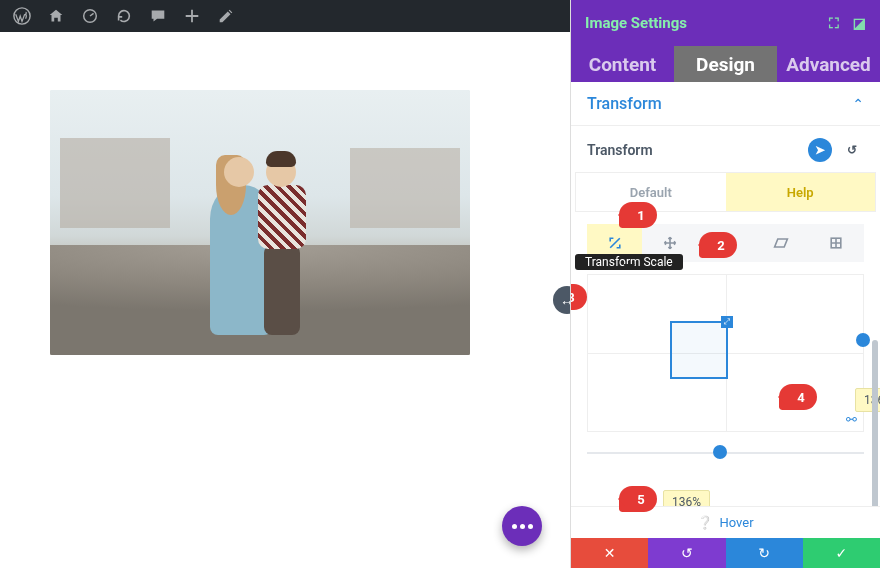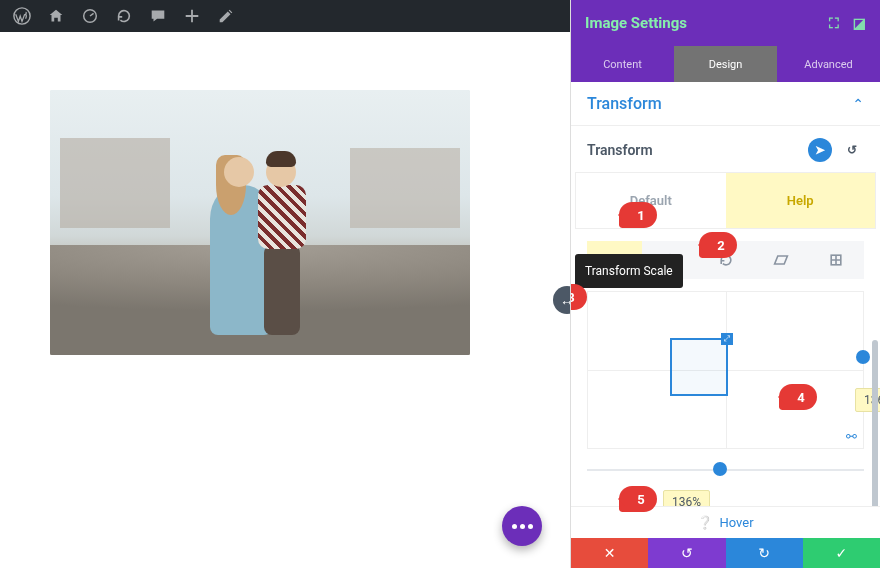--- a/index.html
+++ b/index.html
@@ -24,35 +24,35 @@
 .canvas .img .man .shirt{position:absolute;bottom:86px;left:0;width:48px;height:64px;background:repeating-linear-gradient(45deg,#7a2d2d 0 4px,#e8e3dc 4px 8px);border-radius:10px}
 .canvas .img .man .head{position:absolute;bottom:148px;left:8px;width:30px;height:30px;background:#e6c8a6;border-radius:50%}
 .canvas .img .man .hair{position:absolute;bottom:168px;left:8px;width:30px;height:16px;background:#4b372b;border-radius:14px 14px 6px 6px}
 .fab{position:absolute;left:502px;bottom:22px;width:40px;height:40px;background:#6c2eb9;border-radius:50%;display:flex;align-items:center;justify-content:center;gap:3px;box-shadow:0 4px 10px rgba(0,0,0,.3)}
 .fab span{width:5px;height:5px;background:#fff;border-radius:50%}
 .drag-handle{position:absolute;left:553px;top:286px;width:28px;height:28px;background:#4c5866;border-radius:50%;color:#fff;display:flex;align-items:center;justify-content:center;font-size:14px}
 .panel{position:absolute;right:0;top:0;width:310px;height:568px;display:flex;flex-direction:column;border-left:1px solid #ddd}
 .panel-header{background:#6c2eb9;color:#86efac;height:46px;display:flex;align-items:center;padding:8px 14px;font-size:15px;font-weight:700}
 .panel-header .hicons{margin-left:auto;display:flex;gap:14px;font-size:14px;opacity:.9}
 .panel-tabs{background:#6c2eb9;height:36px;display:flex}
-.panel-tabs .tab{flex:1;color:rgba(255,255,255,.75);display:flex;align-items:center;justify-content:center;font-size:11px;font-weight:400;cursor:pointer}
+.panel-tabs .tab{flex:1;color:rgba(255,255,255,.75);display:flex;align-items:center;justify-content:center;font-size:19px;font-weight:700;cursor:pointer}
 .panel-tabs .tab.active{background:#737373;color:#fff}
 .panel-body{flex:1;background:#fff;overflow:hidden;position:relative}
 .section-head{display:flex;align-items:center;padding:12px 16px;color:#2b87da;font-size:16px;font-weight:500;border-bottom:1px solid #eee}
 .section-head.gray{color:#4c5866;border-top:1px solid #eee}
 .section-head .chev{margin-left:auto;color:#2b87da;font-size:14px}
 .section-head.gray .chev{color:#4c5866}
 .trans-row{display:flex;align-items:center;gap:8px;padding:12px 16px 10px;font-size:14px;color:#4c5866;font-weight:600}
 .mini-btn{width:24px;height:24px;border-radius:50%;display:inline-flex;align-items:center;justify-content:center;font-size:12px}
 .mini-btn.blue{background:#2b87da;color:#fff}
 .mini-btn.plain{color:#4c5866}
-.state-tabs{display:flex;margin:0 4px;height:57px;border:1px solid #eee}
+.state-tabs{display:flex;margin:0 4px;height:40px;border:1px solid #eee}
 .state-tabs .st{flex:1;display:flex;align-items:center;justify-content:center;font-size:13px;color:#9aa4af;font-weight:600}
 .state-tabs .st.hover{background:#fff9c4;color:#c8a800}
-.tooltip{position:absolute;left:4px;top:172px;background:#222;color:#fff;font-size:12px;padding:10px 10px;border-radius:3px;z-index:20}
+.tooltip{position:absolute;left:4px;top:172px;background:#222;color:#fff;font-size:12px;padding:1px 10px;border-radius:3px;z-index:20}
 .tooltip:after{content:"";position:absolute;left:50%;bottom:-6px;margin-left:-6px;border:6px solid transparent;border-top-color:#222}
 .type-tabs{display:flex;margin:12px 16px 0;background:#f5f6f8;height:38px}
 .type-tabs .tt{flex:1;display:flex;align-items:center;justify-content:center;color:#8a94a1;cursor:pointer}
 .type-tabs .tt.active{background:#fff9c4;color:#2b87da}
 .type-tabs .tt svg{width:16px;height:16px}
 .controlbox{margin:12px 16px 0;border:1px solid #eee;position:relative;height:158px}
 .controlbox .grid{position:absolute;inset:0}
 .controlbox .grid:before,.controlbox .grid:after{content:"";position:absolute;background:#eee}
 .controlbox .grid:before{left:50%;top:0;width:1px;height:100%}
 .controlbox .grid:after{top:50%;left:0;height:1px;width:100%}

